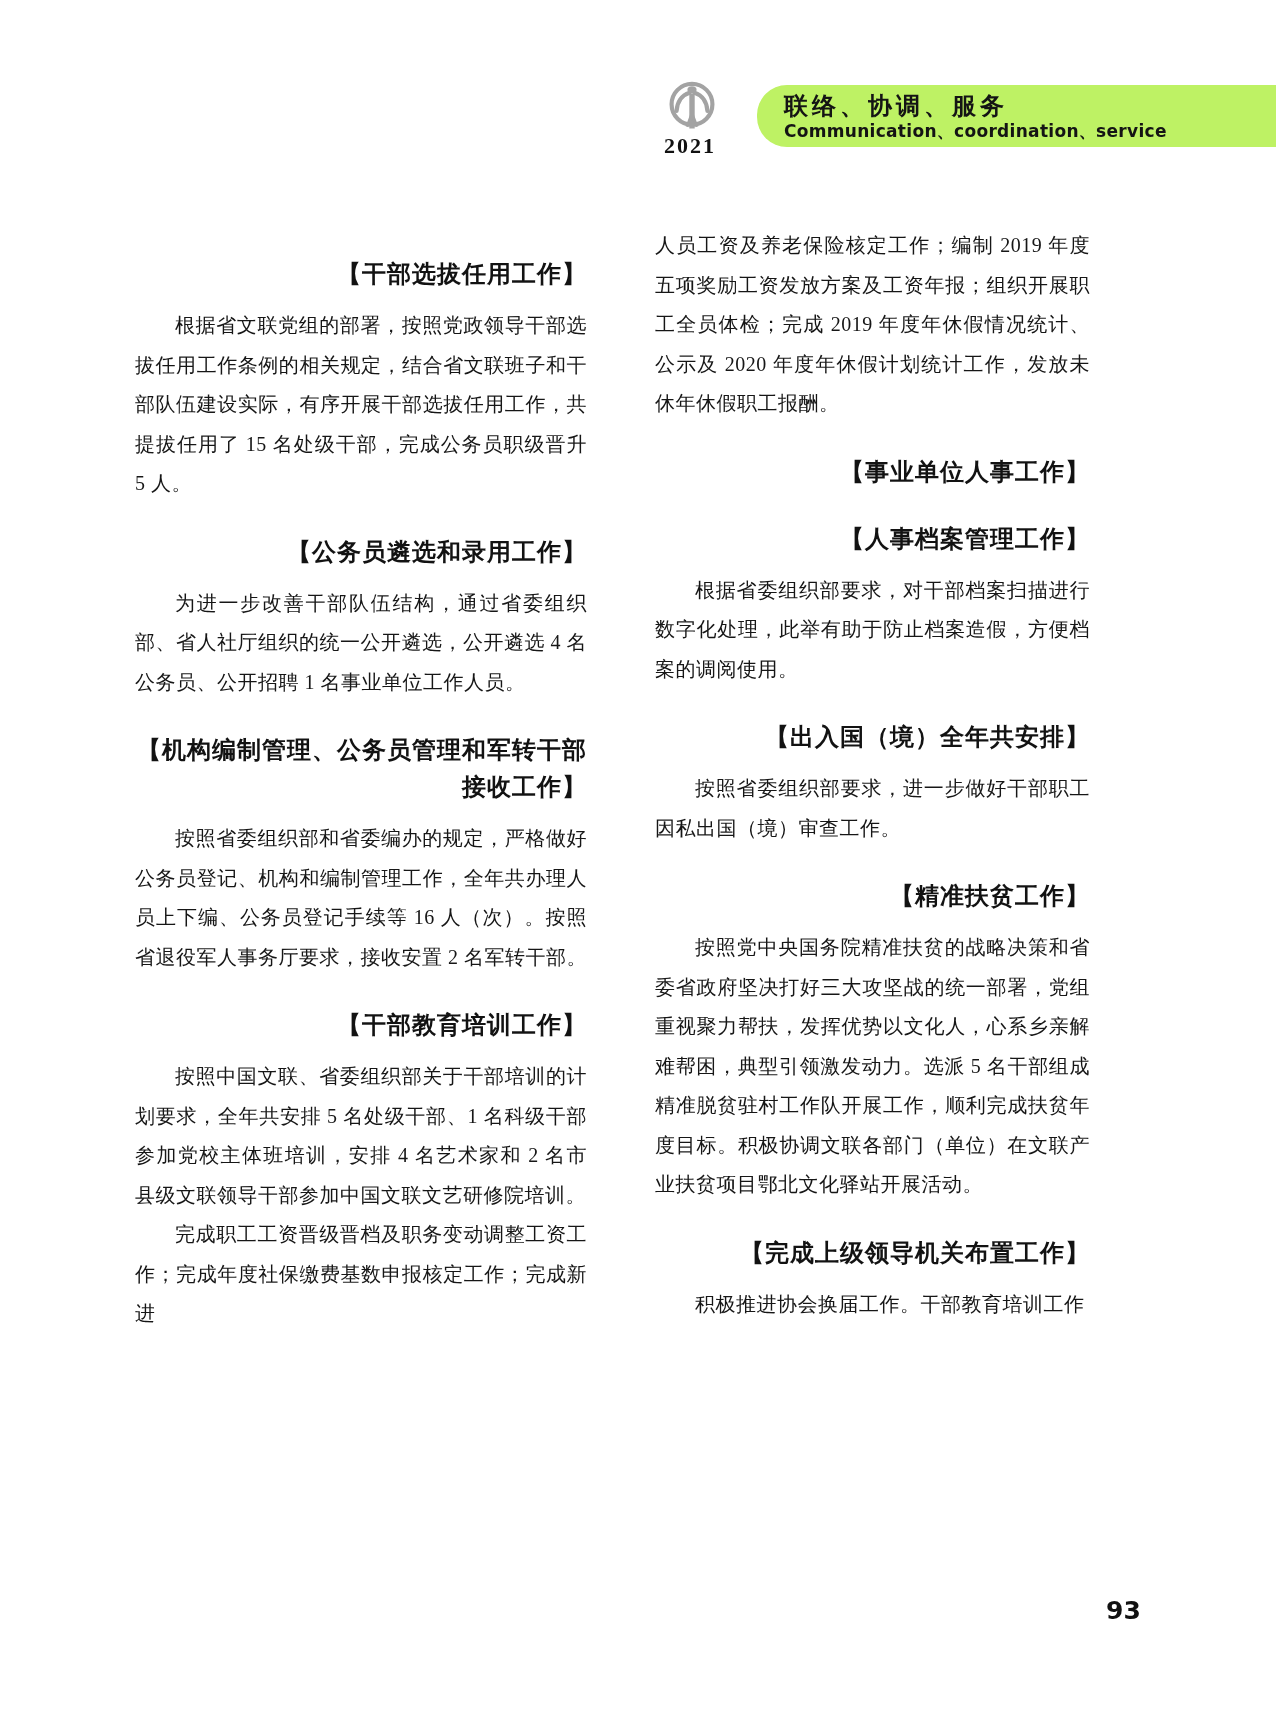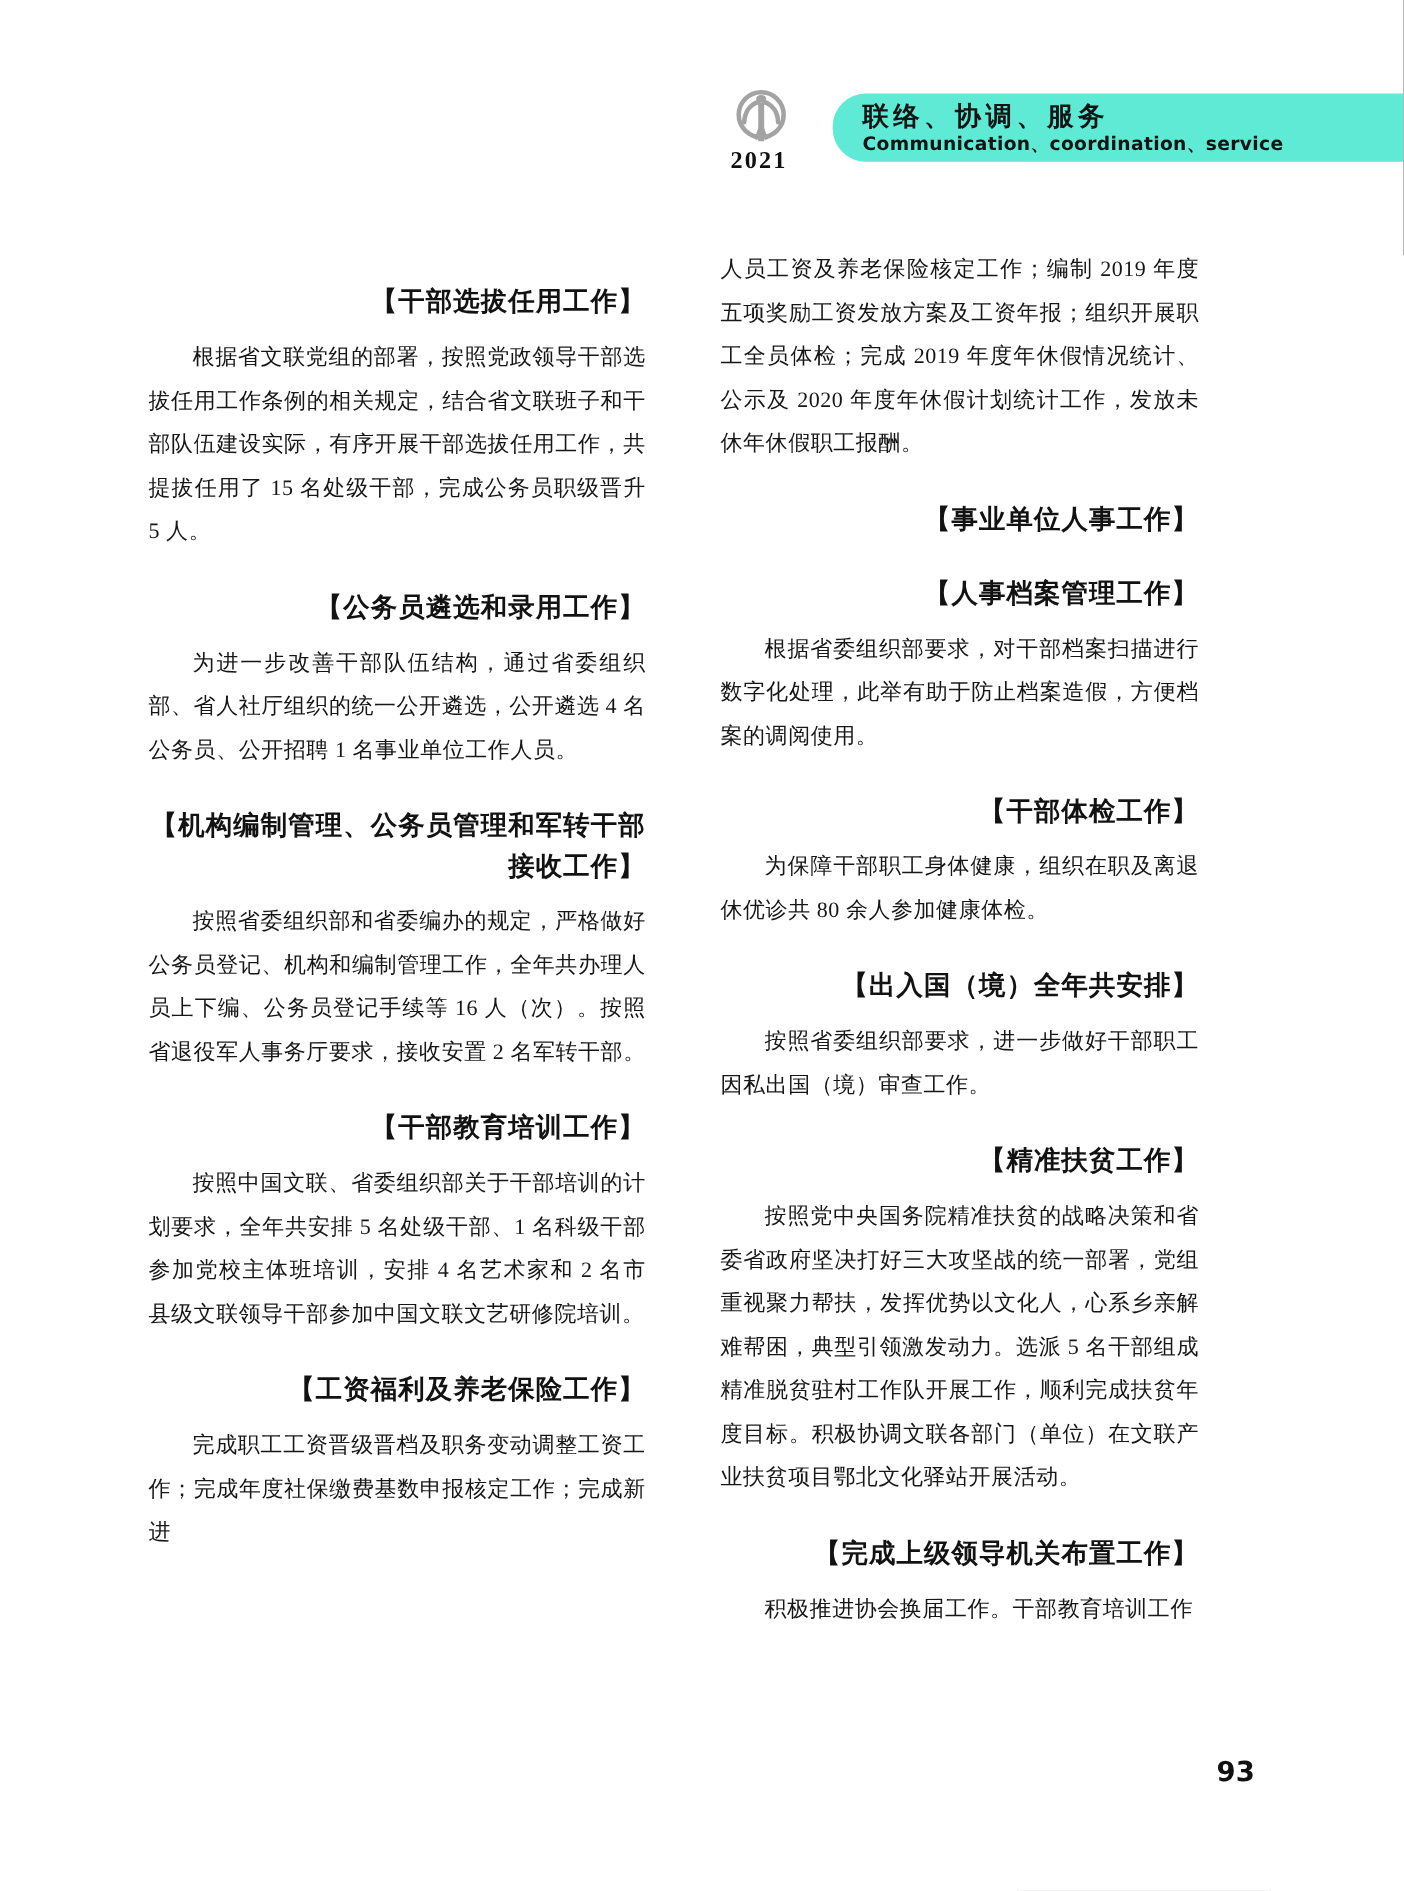--- a/index.html
+++ b/index.html
@@ -12,21 +12,21 @@
 
   
   .logo-block { position:absolute; left:664px; top:80px; width:56px; text-align:left; }
   .logo-svg { display:block; margin:0 auto; }
   .logo-year {
     margin-top:1px; font-family:"Liberation Serif","DejaVu Serif",serif;
     font-weight:700; font-size:22px; letter-spacing:2px; color:#111;
   }
   .header-band {
     position:absolute; left:757px; top:85px; right:0; height:62px;
-    background:#5eead4; border-radius:30px 0 0 30px;
+    background:#bef264; border-radius:30px 0 0 30px;
     padding:7px 0 0 27px; box-sizing:border-box;
   }
   .band-title-cn {
     font-family:"DejaVu Sans","Liberation Sans",sans-serif;
     font-weight:700; font-size:24px; line-height:28px; letter-spacing:4px; color:#141414;
   }
   .band-title-en {
     font-family:"DejaVu Sans","Liberation Sans",sans-serif;
     font-weight:700; font-size:17px; line-height:22px; letter-spacing:0.3px; color:#141414;
   }
@@ -94,41 +94,36 @@
       <h2 class="section-heading">【机构编制管理、公务员管理和军转干部接收工作】</h2>
       <p class="body-par indent">按照省委组织部和省委编办的规定，严格做好公务员登记、机构和编制管理工作，全年共办理人员上下编、公务员登记手续等 16 人（次）。按照省退役军人事务厅要求，接收安置 2 名军转干部。</p>
     </section>
 
     <section>
       <h2 class="section-heading">【干部教育培训工作】</h2>
       <p class="body-par indent">按照中国文联、省委组织部关于干部培训的计划要求，全年共安排 5 名处级干部、1 名科级干部参加党校主体班培训，安排 4 名艺术家和 2 名市县级文联领导干部参加中国文联文艺研修院培训。</p>
     </section>
 
     <section>
-      <h2 class="section-heading">【工资福利及养老保险工作】</h2>
       <p class="body-par indent">完成职工工资晋级晋档及职务变动调整工资工作；完成年度社保缴费基数申报核定工作；完成新进</p>
     </section>
   </div>
 
   <div class="col col-right">
     <p class="body-par">人员工资及养老保险核定工作；编制 2019 年度五项奖励工资发放方案及工资年报；组织开展职工全员体检；完成 2019 年度年休假情况统计、公示及 2020 年度年休假计划统计工作，发放未休年休假职工报酬。</p>
 
     <section>
       <h2 class="section-heading">【事业单位人事工作】</h2>
     </section>
 
     <section>
       <h2 class="section-heading">【人事档案管理工作】</h2>
       <p class="body-par indent">根据省委组织部要求，对干部档案扫描进行数字化处理，此举有助于防止档案造假，方便档案的调阅使用。</p>
     </section>
 
-    <section>
-      <h2 class="section-heading">【干部体检工作】</h2>
-      <p class="body-par indent">为保障干部职工身体健康，组织在职及离退休优诊共 80 余人参加健康体检。</p>
-    </section>
 
     <section>
       <h2 class="section-heading">【出入国（境）全年共安排】</h2>
       <p class="body-par indent">按照省委组织部要求，进一步做好干部职工因私出国（境）审查工作。</p>
     </section>
 
     <section>
       <h2 class="section-heading">【精准扶贫工作】</h2>
       <p class="body-par indent">按照党中央国务院精准扶贫的战略决策和省委省政府坚决打好三大攻坚战的统一部署，党组重视聚力帮扶，发挥优势以文化人，心系乡亲解难帮困，典型引领激发动力。选派 5 名干部组成精准脱贫驻村工作队开展工作，顺利完成扶贫年度目标。积极协调文联各部门（单位）在文联产业扶贫项目鄂北文化驿站开展活动。</p>
     </section>

